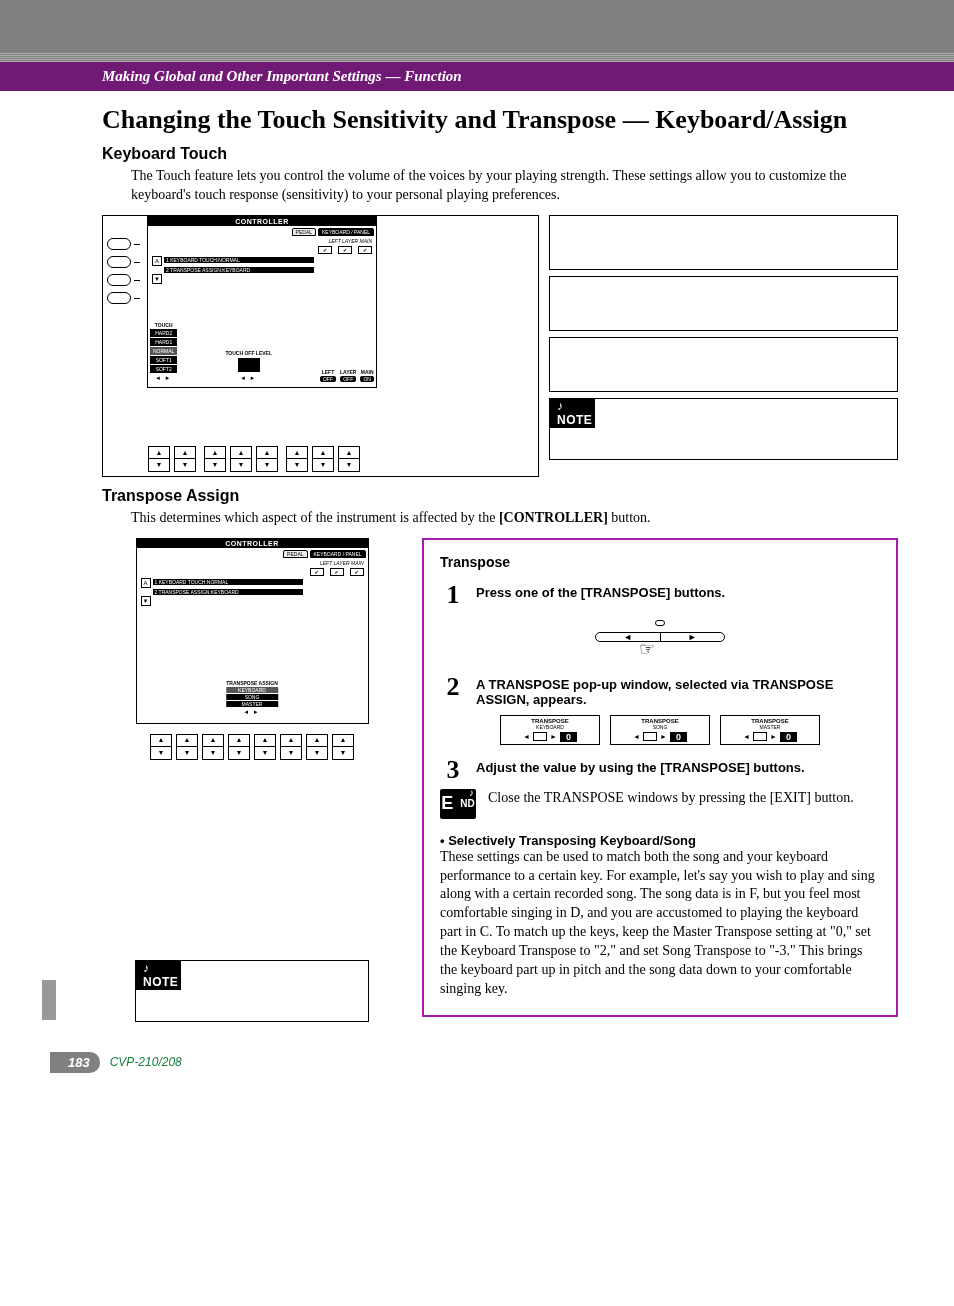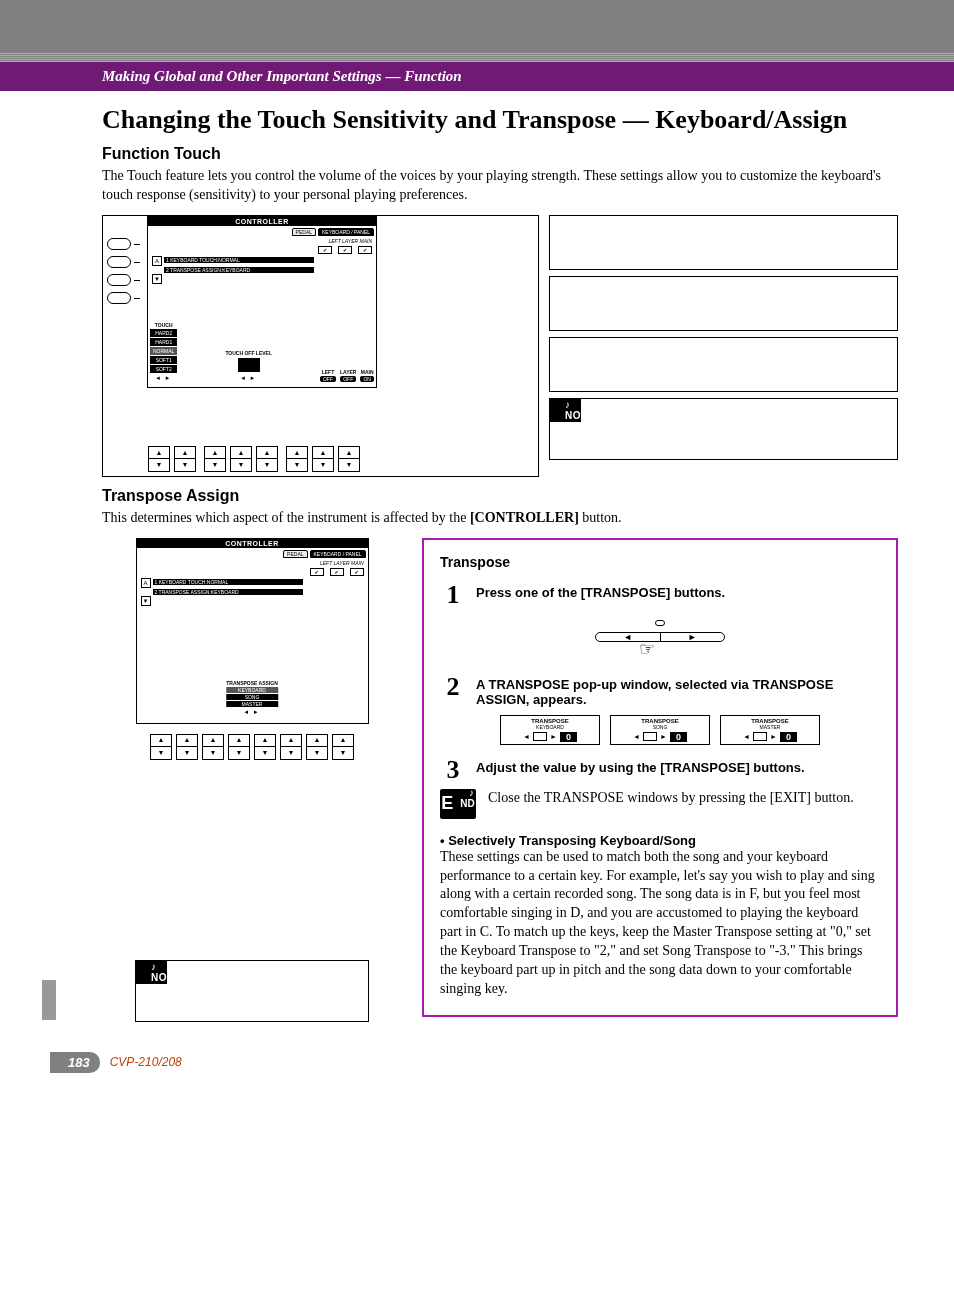--- a/index.html
+++ b/index.html
@@ -6,29 +6,29 @@
   body { font-family: "Times New Roman", serif; background:#fff; width:954px; margin:0 auto; color:#000; }
   .page { padding: 0 0 40px 0; }
   .topbar1 { height:52px; background:#808080; }
   .topbar-stripes { height:10px; background:
     repeating-linear-gradient(to bottom, #808080 0 1px, #aaa 1px 2px);
   }
   .breadcrumb { background:#701a75; color:#fff; font-style:italic; font-weight:bold; padding:6px 0 6px 102px; font-size:15px; }
   .content { padding: 14px 56px 0 102px; }
   h1.page-title { font-family:"Times New Roman",serif; font-weight:bold; font-size:26px; margin-bottom:10px; }
   h2.sub-hd { font-family:Helvetica,Arial,sans-serif; font-weight:bold; font-size:16px; margin:6px 0 4px 0; }
-  p.body { font-family:"Times New Roman",serif; font-size:14px; line-height:1.35; margin-bottom:10px; }
+  p.body { font-family:"Times New Roman",serif; font-size:14px; line-height:1.35; margin-bottom:10px;margin-left:29px; }
 
   
   .figbox { border:1px solid #000; position:relative; }
   .fig-row1 { display:flex; gap:10px; margin:6px 0 10px 0; }
   .fig1 { width:437px; height:262px; }
   .boxcol { display:flex; flex-direction:column; gap:6px; flex:1; }
   .smallbox { border:1px solid #000; height:55px; }
-  .noteflag { background:#000; color:#fff; font-size:10px; font-weight:bold; padding:1px 16px; width:24px; font-family:Helvetica,Arial,sans-serif; letter-spacing:0.5px; }
+  .noteflag { background:#000; color:#fff; font-size:12px; font-weight:bold; padding:1px 8px; width:46px; font-family:Helvetica,Arial,sans-serif; letter-spacing:0.5px; }
   .notebox { border:1px solid #000; height:62px; position:relative; }
   .notebox .noteflag { position:absolute; top:-1px; left:-1px; }
 
   
   .screen { position:absolute; left:44px; top:0; width:230px; height:172px; border:1px solid #000; background:#fff; font-family:Helvetica,Arial,sans-serif; font-size:6px; text-align:center; }
   .screen-title { background:#000; color:#fff; font-weight:bold; padding:1px 0; font-size:7px; letter-spacing:0.5px;}
   .tabrow { display:flex; justify-content:flex-end; gap:2px; padding:2px 2px; }
   .tab { border:1px solid #000; padding:0 3px; font-size:5px; background:#eee; border-radius:2px 2px 0 0;}
   .tab.sel { background:#000; color:#fff; }
   .checkrow { display:flex; justify-content:flex-end; gap:6px; padding:0 4px 2px; font-size:5px;}
@@ -90,42 +90,42 @@
   .popbox .val .zero { background:#000; color:#fff; padding:0 6px; font-size:9px; font-weight:bold;}
   .endicon { font-family:Helvetica,Arial,sans-serif; font-weight:bold; font-size:18px; background:#000; color:#fff; width:36px; height:30px; display:flex; align-items:center; justify-content:center; border-radius:2px; position:relative;}
   .endicon::before{content:"♪"; position:absolute; top:-2px; right:2px; font-size:10px;}
   .step3row { display:flex; gap:12px; margin-top:6px; align-items:flex-start;}
   .bulleth { font-family:Helvetica,Arial,sans-serif; font-weight:bold; font-size:13px; margin-top:14px;}
   .rs-body2 { font-family:"Times New Roman",serif; font-size:14px; line-height:1.35;}
 
   
   .footer { margin-top:30px; display:flex; align-items:center; gap:10px; padding-left:50px;}
   .pgnum { background:#808080; color:#fff; font-weight:bold; font-style:italic; font-size:13px; padding:3px 10px 3px 18px; border-radius:0 10px 10px 0; font-family:Helvetica,Arial,sans-serif;}
-  .model { font-style:italic; font-size:12px; color:#c2410c; font-family:Helvetica,Arial,sans-serif;}
+  .model { font-style:italic; font-size:12px; color:#15803d; font-family:Helvetica,Arial,sans-serif;}
   .thumbtab { position:absolute; left:42px; top:980px; width:14px; height:40px; background:#999;}
   .pagewrap { position:relative;}
   .screen-inner{position:relative; height:calc(100% - 12px);}
   .assignblk{position:absolute; bottom:4px; left:50%; transform:translateX(-50%); font-size:5px; text-align:center;}
   .assignblk .hd{font-weight:bold;}
   .assignblk .opt{background:#000; color:#fff; padding:0 4px; margin:1px 0; display:block;}
   .assignblk .opt.sel{background:#555;}
   sub.end{font-size:10px; vertical-align:baseline;padding-left:7px;}
 </style>
 </head>
 <body>
 
 <div class="page pagewrap">
   <div class="topbar1"></div>
   <div class="topbar-stripes"></div>
   <div class="breadcrumb">Making Global and Other Important Settings — Function</div>
 
   <div class="content">
     <h1 class="page-title">Changing the Touch Sensitivity and Transpose — Keyboard/Assign</h1>
 
-    <h2 class="sub-hd">Function Touch</h2>
+    <h2 class="sub-hd">Keyboard Touch</h2>
     <p class="body">The Touch feature lets you control the volume of the voices by your playing strength. These settings allow you to customize the keyboard's touch response (sensitivity) to your personal playing preferences.</p>
 
     <div class="fig-row1">
       <div class="figbox fig1">
 
         <div class="sidebtns">
           <div class="sidebtn"></div>
           <div class="sidebtn"></div>
           <div class="sidebtn"></div>
           <div class="sidebtn"></div>

